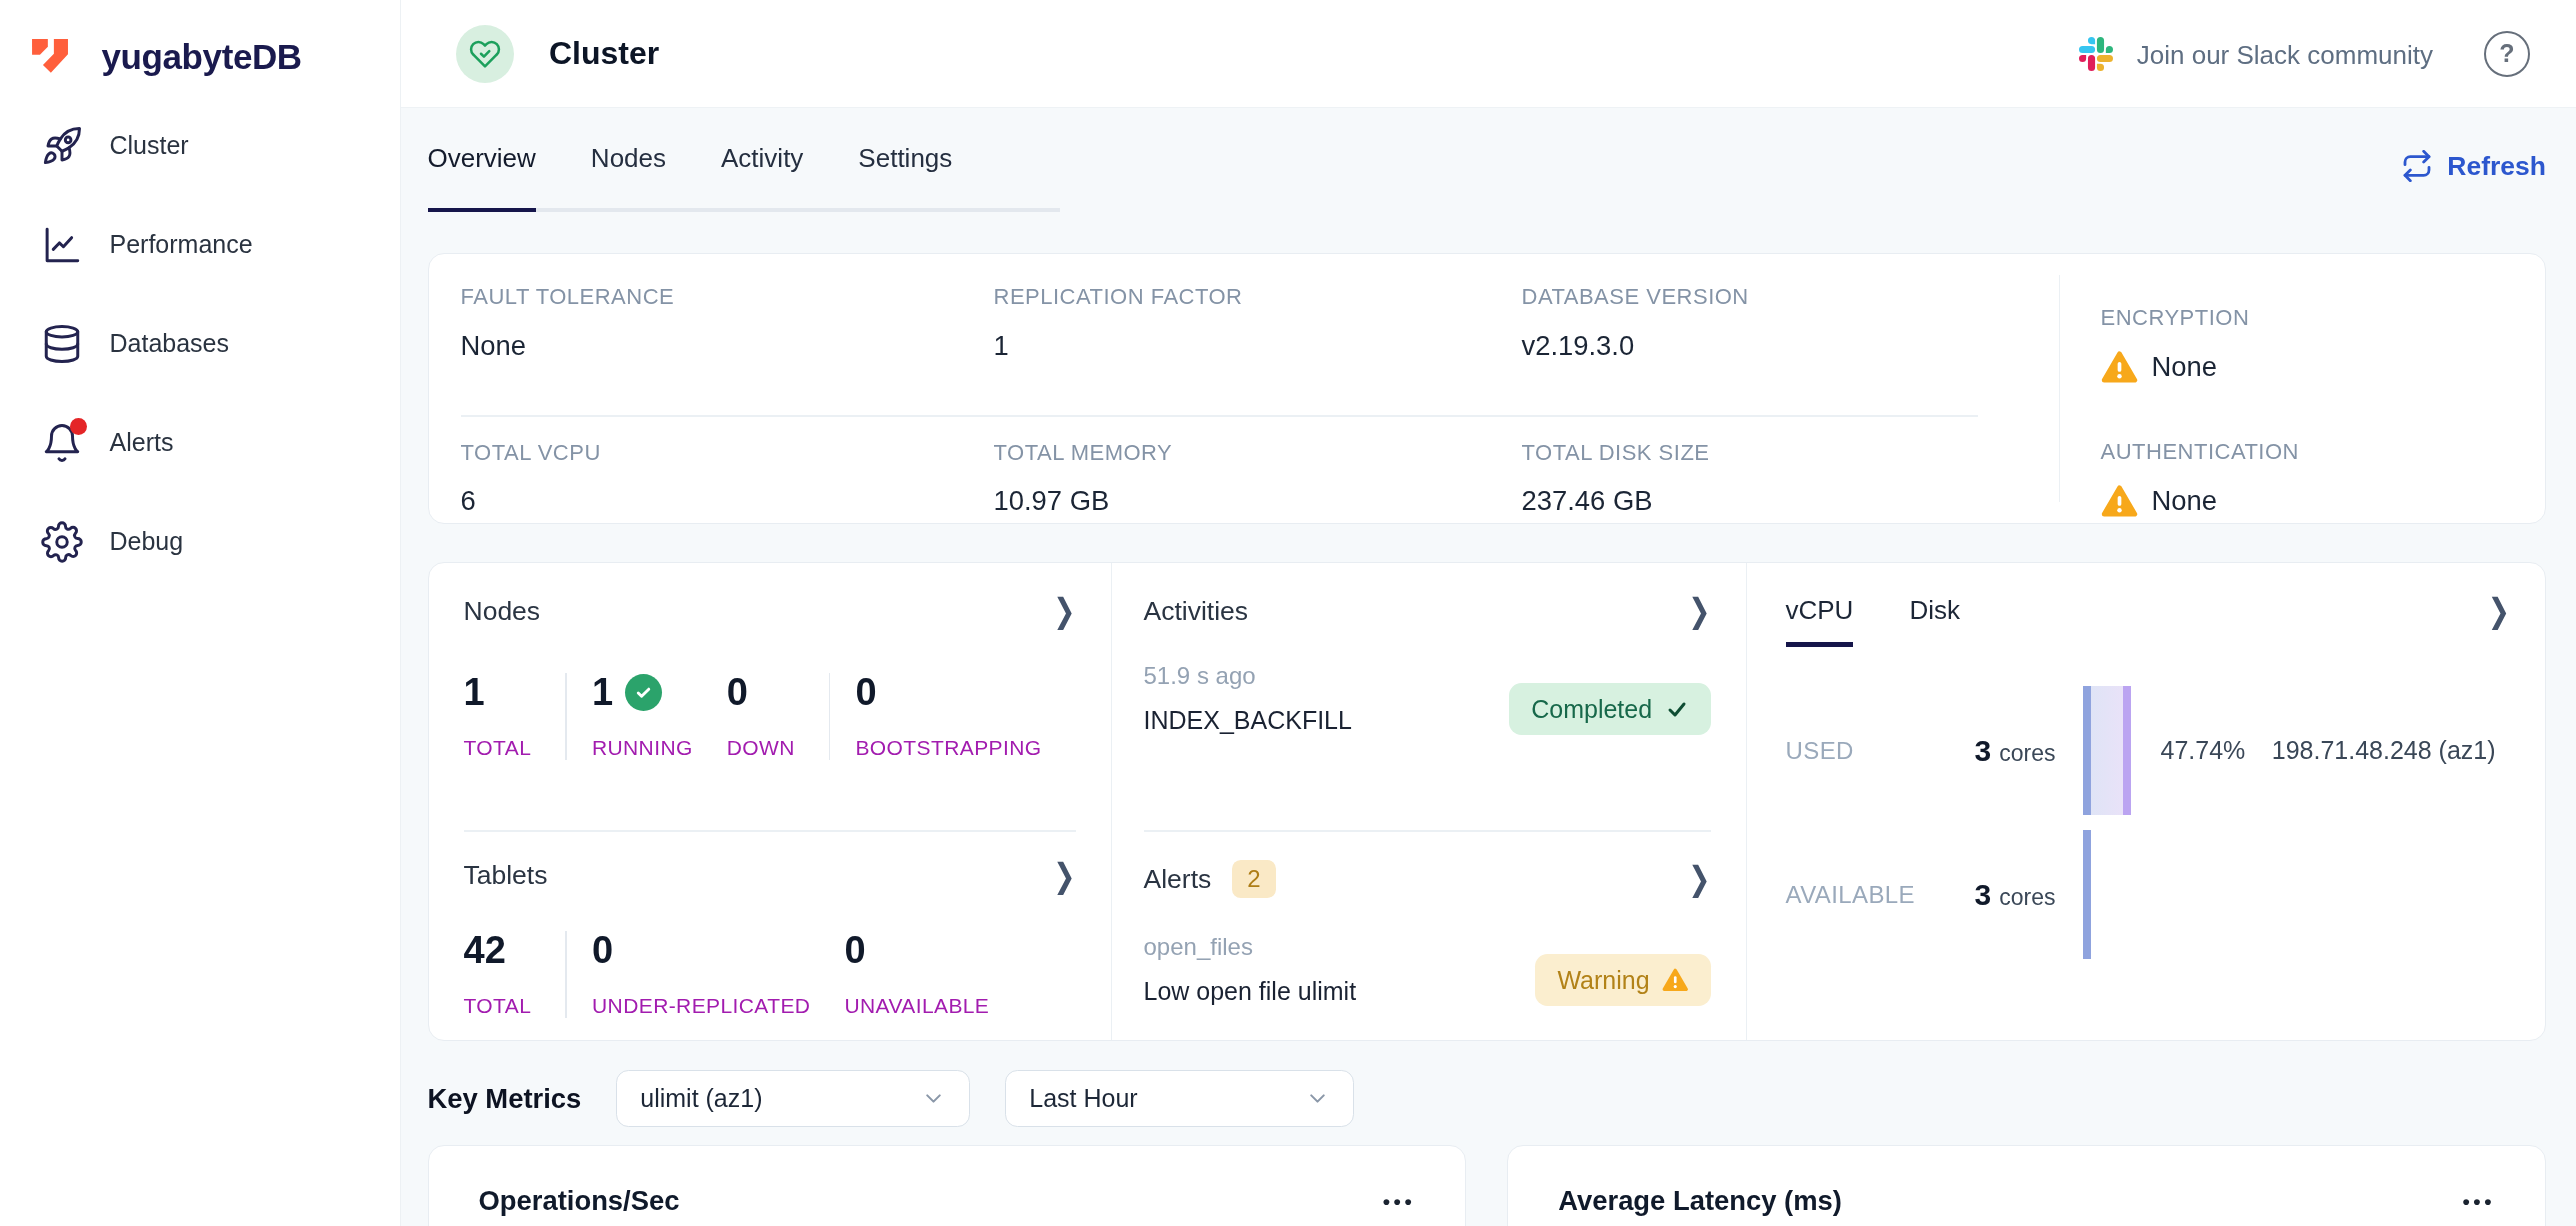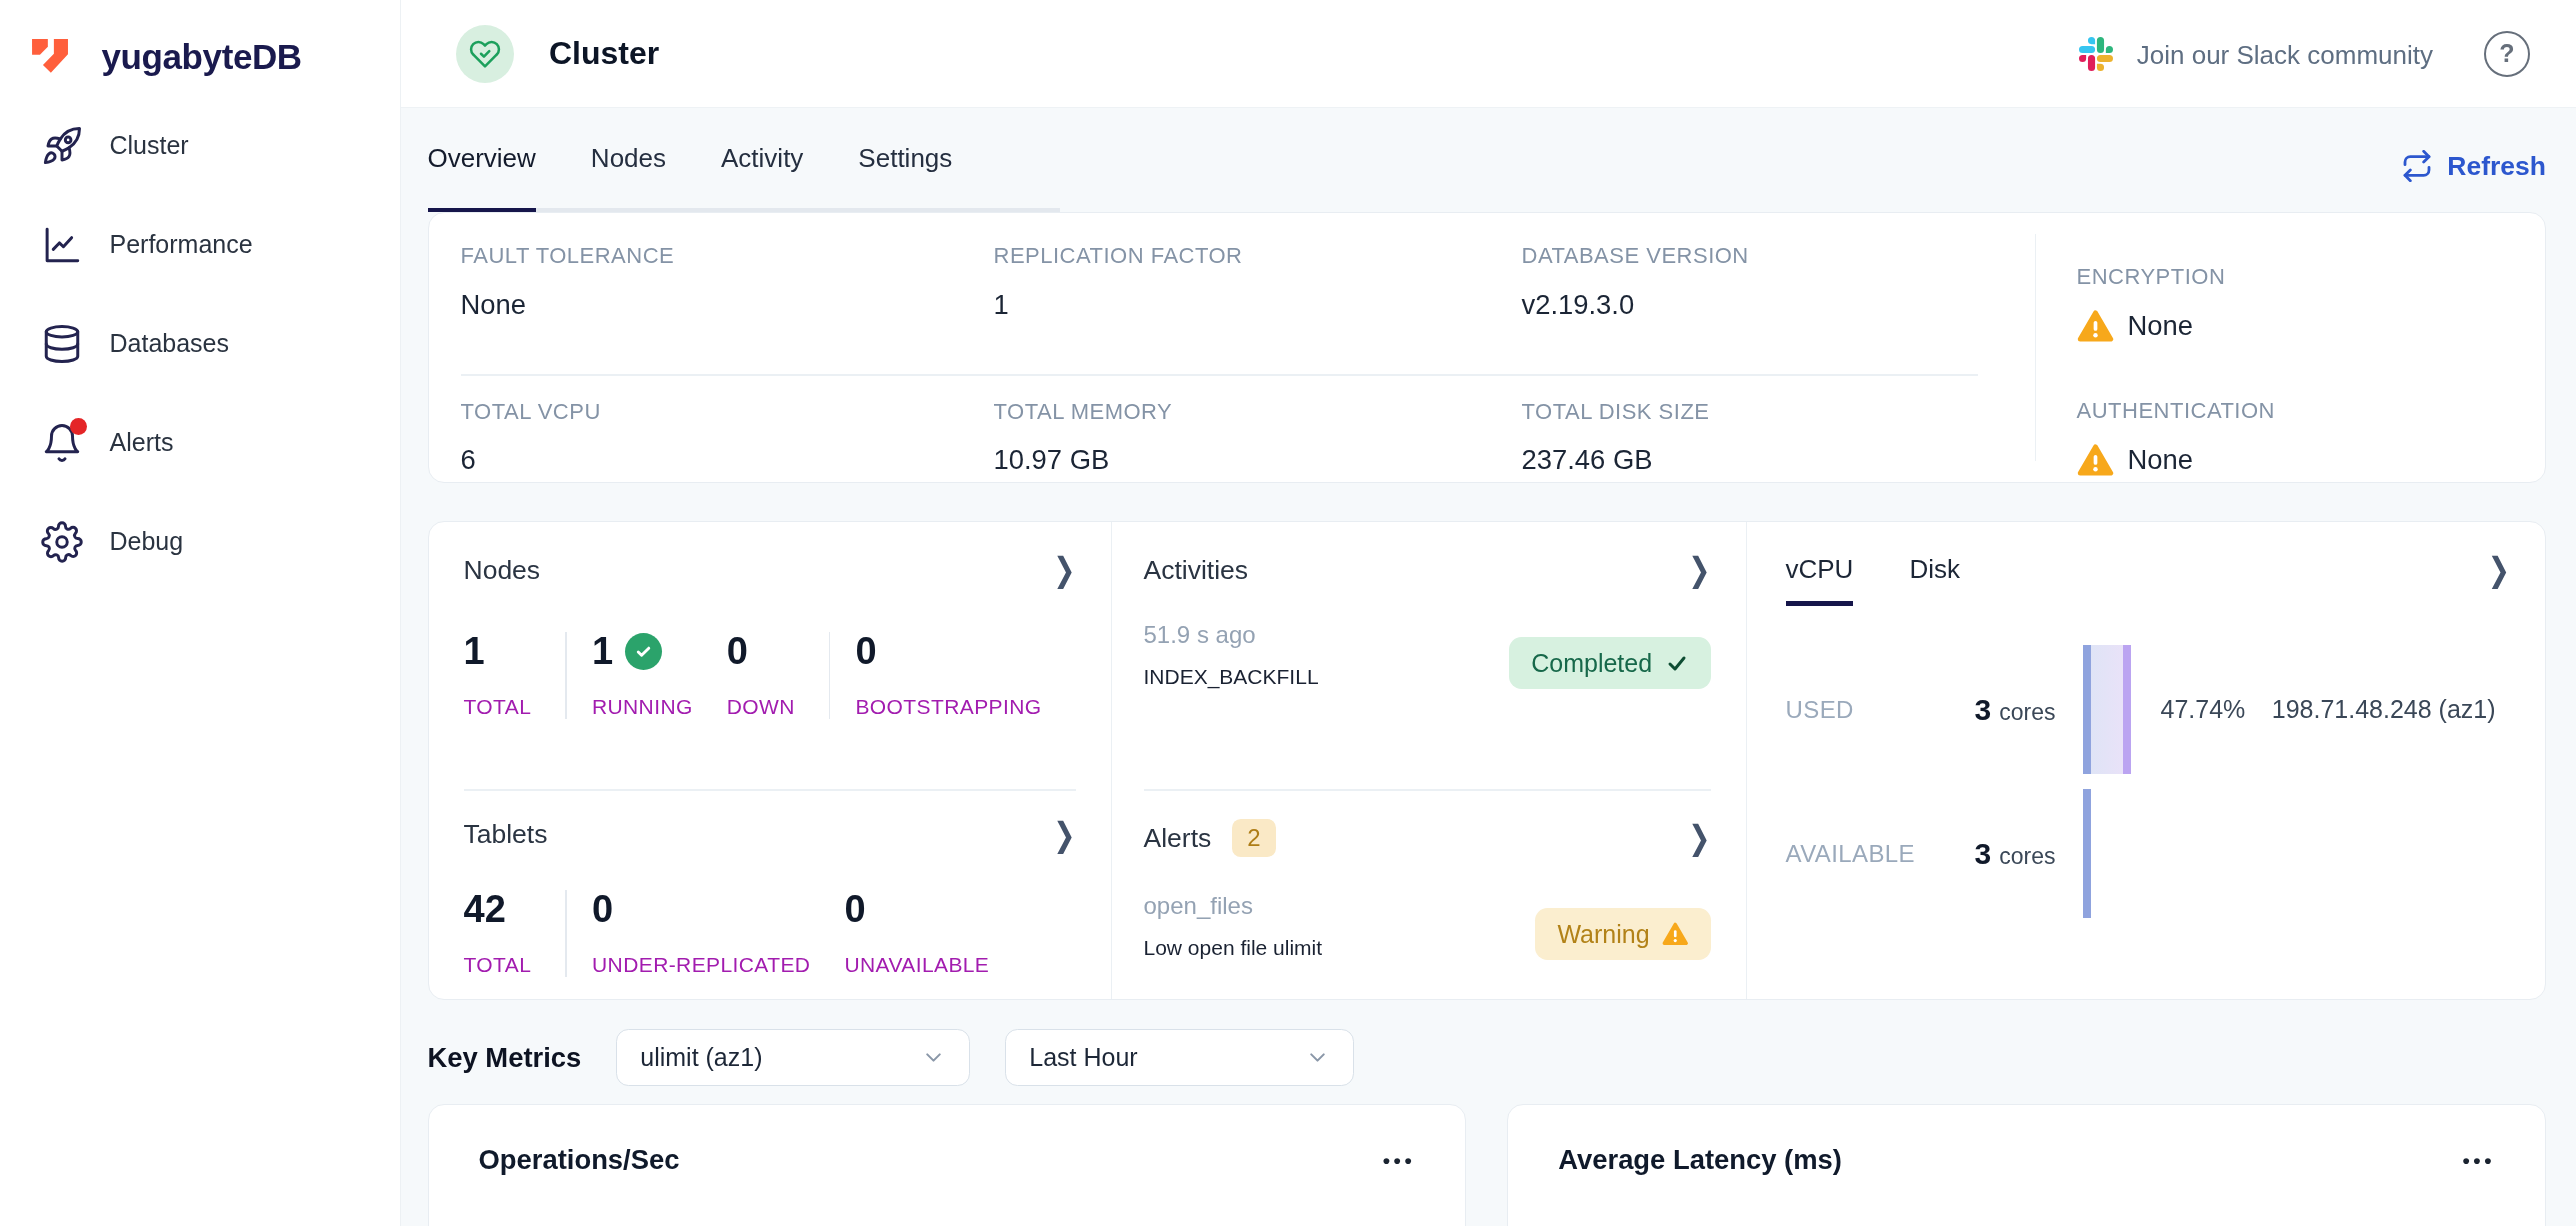--- a/index.html
+++ b/index.html
@@ -37,21 +37,21 @@
   .tab.active { color:#131B2C; }
   .tab.active::after { content:""; position:absolute; left:0; right:0; bottom:-4.4px; height:4.4px; background:#16164B; }
   .refresh-btn { position:absolute; right:0; top:42px; display:flex; align-items:center; gap:14px; color:#2C57CE; cursor:pointer; }
   .refresh-btn svg { width:32px; height:32px; stroke:#2C57CE; fill:none; stroke-width:2.1; stroke-linecap:round; stroke-linejoin:round; }
   .refresh-label { font-size:26.5px; font-weight:700; }
 
   .content { padding:0 30px 0 26.5px; }
   .card { background:#fff; border:1.8px solid #E8EDF2; border-radius:16px; }
 
   
-  .info-card { height:271px; display:flex; }
+  .info-card { margin-top:41px; height:271px; display:flex;gap:24px; }
   .info-main { flex:0 0 1606px; padding:30px 0 0 32px; }
   .info-row1 { display:grid; grid-template-columns:533px 528px 1fr; height:108px; }
   .info-hdiv { height:1.8px; background:#EBF0F4; width:1517px; margin-top:23px; }
   .info-row2 { display:grid; grid-template-columns:533px 528px 1fr; padding-top:23px; }
   .info-label { font-size:22px; color:#8493A6; letter-spacing:0.5px; }
   .info-value { margin-top:19.5px; font-size:27.4px; color:#1B2535; }
   .info-side { flex:1; border-left:1.8px solid #EBF0F4; padding:30px 0 0 41px; margin:21px 0; border-radius:0; }
   .info-side-cell { height:134px; }
   .warn-row { margin-top:17.7px; display:flex; align-items:center; gap:14px; }
   .warn-row svg { width:37px; height:37px; }
@@ -72,21 +72,21 @@
   .stat { margin-right:34px; }
   .stat-num { font-size:38px; font-weight:700; color:#10192A; display:flex; align-items:center; gap:12.4px; line-height:1; }
   .stat-label { margin-top:25px; font-size:21px; color:#a21caf; letter-spacing:0.4px; white-space:nowrap; }
   .vdiv { width:1.8px; background:#E4E9EF; align-self:stretch; margin:0 25px 0 0; }
   .check-circle { width:37px; height:37px; border-radius:50%; background:#2BA36B; display:inline-flex; align-items:center; justify-content:center; }
   .check-circle svg { width:23px; height:23px; stroke:#fff; fill:none; stroke-width:3; stroke-linecap:round; stroke-linejoin:round; }
 
   .feed-item { margin-top:35px; display:flex; align-items:flex-end; }
   .feed-left { flex:1; }
   .feed-time { font-size:24px; color:#94A2B3; }
-  .feed-name { margin-top:16px; font-size:21px; color:#1A2232; }
+  .feed-name { margin-top:16px; font-size:25px; color:#1A2232; }
   .pill { display:inline-flex; align-items:center; gap:12.4px; font-size:25px; padding:11.5px 22px; border-radius:12.4px; white-space:nowrap; }
   .pill-green { background:#D7F1E0; color:#17684A; }
   .pill-green svg { width:24px; height:24px; stroke:#0E4D33; fill:none; stroke-width:3; stroke-linecap:round; stroke-linejoin:round; }
   .pill-amber { background:#FBEECF; color:#B28218; }
   .pill-amber svg { width:26.5px; height:26.5px; }
   .count-badge { margin-left:21px; background:#FAE9C6; color:#AE7D16; font-size:24px; padding:5.3px 15px; border-radius:8.8px; }
 
   .mini-tabs { display:flex; gap:56px; }
   .mini-tab { font-size:26px; color:#1C2636; padding-bottom:21px; position:relative; cursor:pointer; }
   .mini-tab.active::after { content:""; position:absolute; left:0; bottom:0; width:67px; height:5.3px; background:#15154A; }

